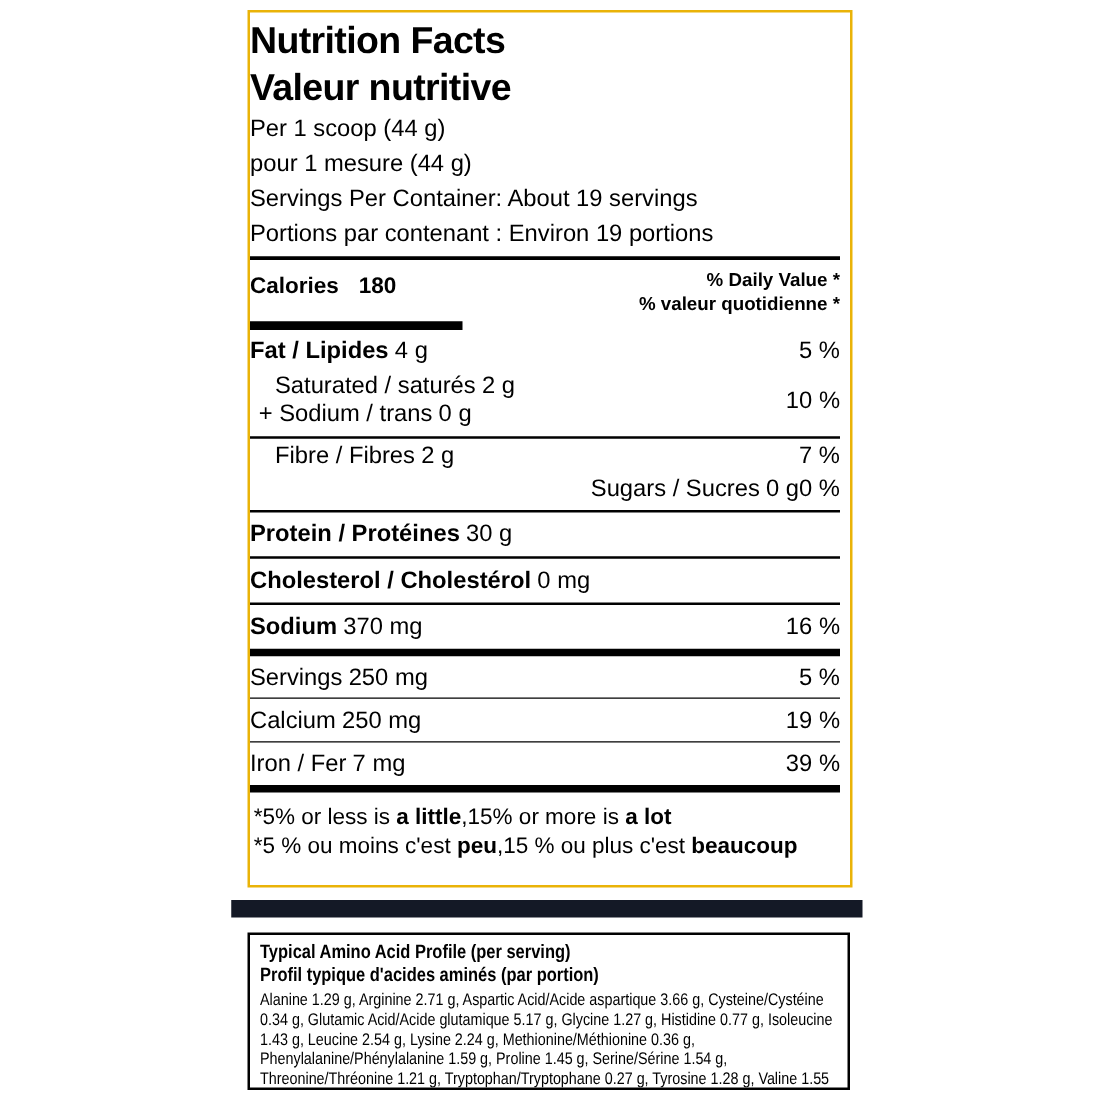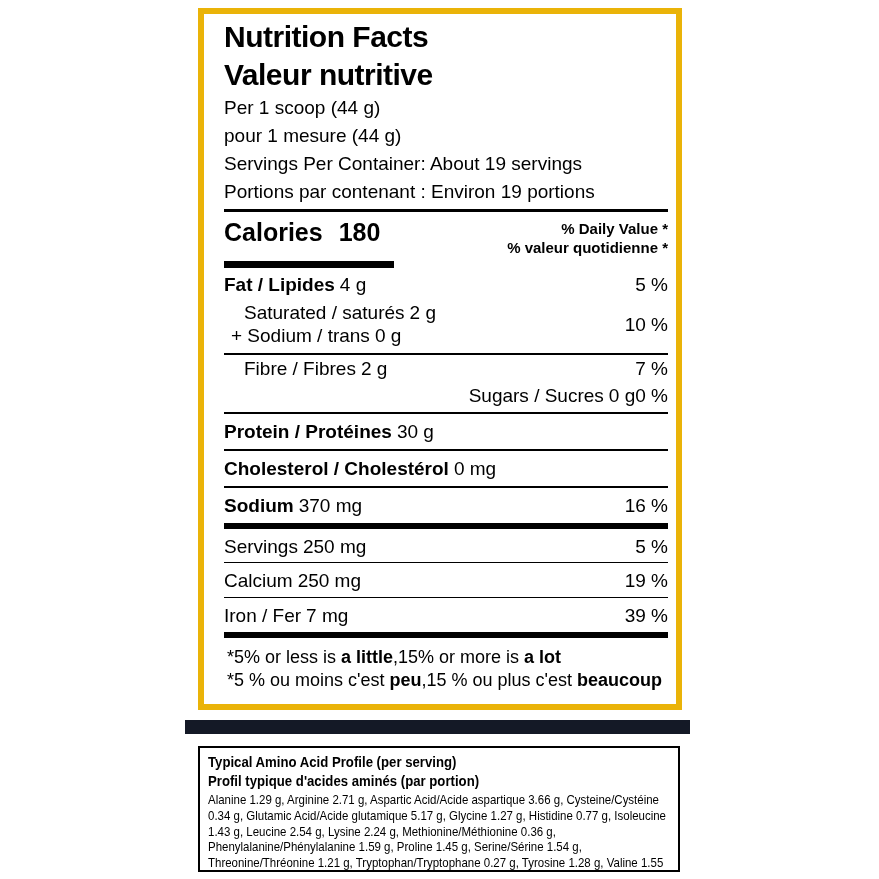--- a/index.html
+++ b/index.html
@@ -2,31 +2,31 @@
 <html><head>
 <meta charset="utf-8">
 <style>
   * { margin:0; padding:0; box-sizing:border-box; }
   body { background:#ffffff; font-family:"Liberation Sans", sans-serif; color:#000; }
   .canvas { position:relative; width:879px; height:879px; background:#fff; overflow:hidden; }
 
   
   .nft-box {
     position:absolute; left:198px; top:8px; width:484px; height:702px;
-    border:6px solid #eab308; background:#fff; padding:4px 8px 0 20px;
+    border:2px solid #eab308; background:#fff; padding:4px 8px 0 0;
   }
   .title { font-size:30px; font-weight:bold; line-height:38px; letter-spacing:-0.5px; }
   .serving { font-size:19px; line-height:28px; }
   .sep3 { height:3px; background:#000; margin-top:3px; }
   .sep2 { height:2px; background:#000; }
   .sep1 { height:1px; background:#000; }
   .bar6 { height:6px; background:#000; }
 
   .cal-row { display:flex; justify-content:space-between; align-items:flex-start; margin-top:6px; }
-  .cal-left { font-size:25px; font-weight:bold; line-height:28px; }
+  .cal-left { font-size:18px; font-weight:bold; line-height:28px; }
   .cal-left .val { margin-left:16px; }
   .dv-head { font-size:15px; font-weight:bold; text-align:right; line-height:19px; margin-top:1px; }
   .cal-bar { width:170px; height:7px; background:#000; margin-top:4px; }
 
   .row { display:flex; justify-content:space-between; align-items:baseline;
          font-size:19px; line-height:23px; padding:5px 0 4px 0; }
   .row .b { font-weight:bold;margin-top:20px; }
   .row .v { margin-left:5px; }
   .pct { text-align:right; white-space:nowrap; }
   .group { align-items:center; padding:1px 0 6px 0; }

